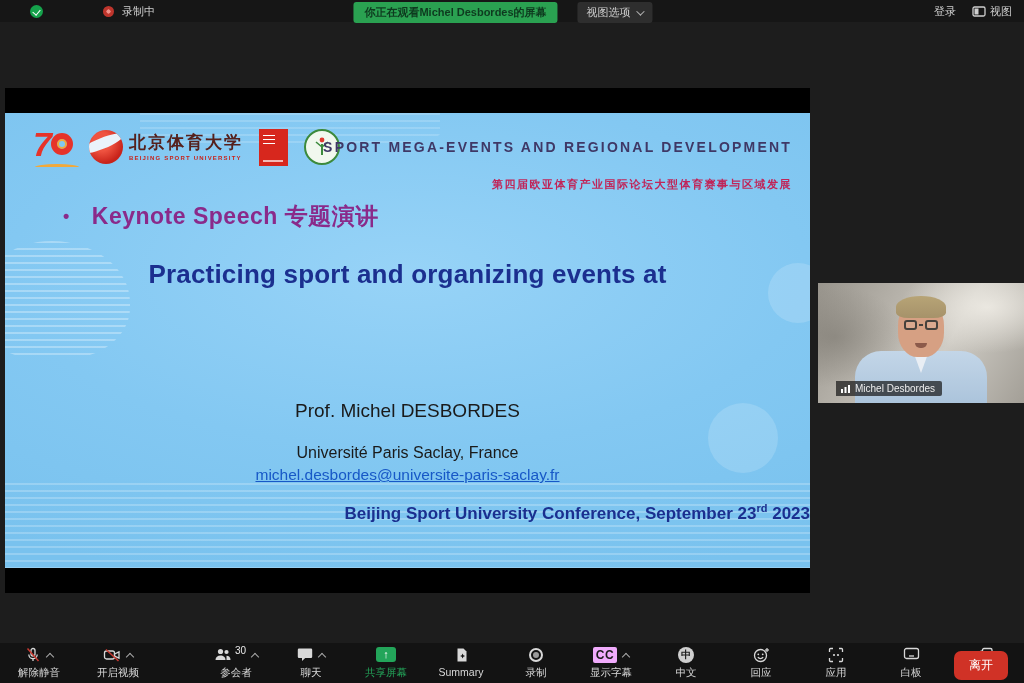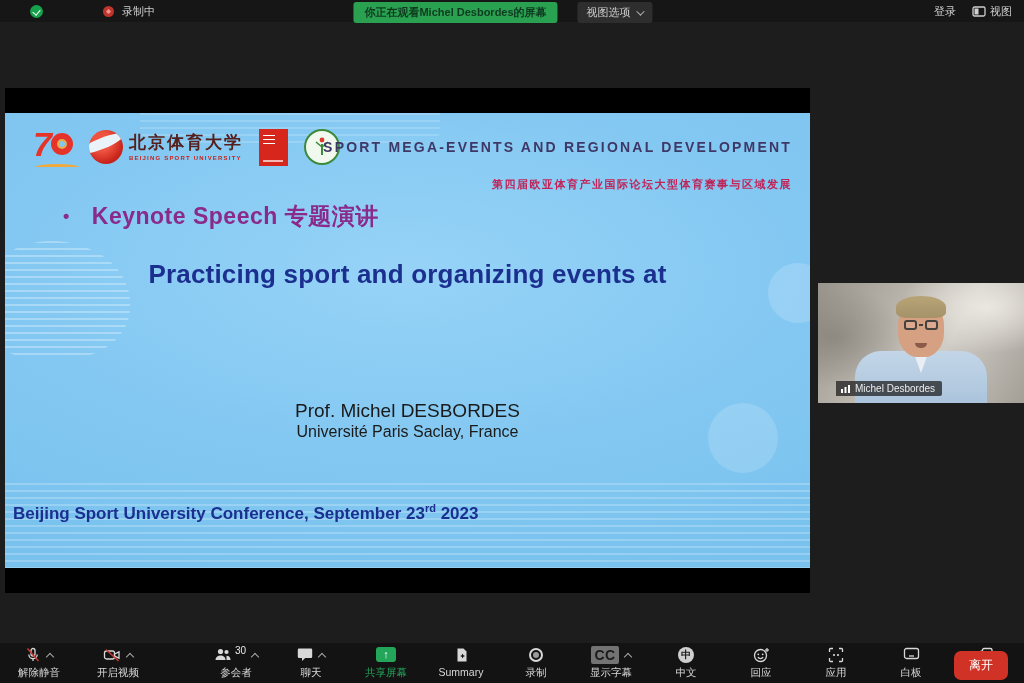--- a/index.html
+++ b/index.html
@@ -72,25 +72,25 @@
   
   .keynote { position:absolute; left:58px; top:88px; display:flex; align-items:center;
     color:#8a2a8a; font-size:23px; font-weight:600; letter-spacing:.5px; }
   .keynote .bullet { font-size:18px; margin-right:22px; }
   
   .slide-title { position:absolute; left:0; right:0; top:141px; text-align:center;
     color:#1b2f8f; font-size:26px; font-weight:700; line-height:41px; letter-spacing:.2px; }
   
   .speaker { position:absolute; left:0; right:0; top:287px; text-align:center; color:#1a1a1a; }
   .spk-name { font-size:19px; }
-  .spk-aff { font-size:16px; margin-top:1px; }
+  .spk-aff { font-size:16px; margin-top:22px; }
   .spk-email { display:inline-block; margin-top:4px; font-size:15.5px; color:#1758c7;
     text-decoration:underline; }
   
-  .conf { position:absolute; left:8px; right:0; top:389px; text-align:left;
+  .conf { position:absolute; left:8px; right:0; top:389px; text-align:right;
     color:#1b2f8f; font-size:17px; font-weight:700; }
   .conf sup { font-size:11px; }
   
   .video-tile { position:absolute; left:818px; top:283px; width:206px; height:120px; overflow:hidden;
     background:
       radial-gradient(ellipse 60% 55% at 82% 20%, rgba(238,235,228,.9), rgba(238,235,228,0) 70%),
       radial-gradient(ellipse 50% 60% at 8% 45%, rgba(120,116,108,.55), rgba(120,116,108,0) 70%),
       linear-gradient(120deg,#98948c 0%, #b9b5ad 35%, #cfccc5 60%, #a39f97 100%); }
   .person { position:absolute; left:50%; bottom:0; transform:translateX(-50%); width:140px; height:110px; }
   .torso { position:absolute; bottom:-6px; left:50%; transform:translateX(-50%); width:132px; height:58px;
@@ -112,21 +112,21 @@
   
   .toolbar { position:absolute; left:0; right:0; bottom:0; height:40px; background:#131313; }
   .tb-group-left { position:absolute; left:16px; top:3px; display:flex; gap:33px; }
   .tb-group-center { position:absolute; left:213px; top:3px; display:flex; gap:29px; }
   .tb-item { display:flex; flex-direction:column; align-items:center; gap:3px; min-width:46px;
     color:#d8d8d8; font-size:10.5px; cursor:pointer; }
   .tb-item .icon-row { height:17px; display:flex; align-items:center; }
   .tb-label-green { color:#23a55a; }
   .green-box { width:20px; height:15px; background:#23a55a; border-radius:3px; color:#fff;
     font-size:11px; font-weight:700; display:flex; align-items:center; justify-content:center; line-height:1; }
-  .cc-badge { background:#737373; color:#1a1a1a; font-size:14px; font-weight:700; letter-spacing:.5px;
+  .cc-badge { background:#f0abfc; color:#1a1a1a; font-size:12px; font-weight:700; letter-spacing:.5px;
     padding:2px 3px; border-radius:2px; line-height:1; }
   .zh-badge { width:16px; height:16px; border-radius:50%; background:#cfcfcf; color:#1a1a1a;
     font-size:10px; font-weight:700; display:flex; align-items:center; justify-content:center; }
   .rec-ring { width:14px; height:14px; border:2px solid #d8d8d8; border-radius:50%;
     display:flex; align-items:center; justify-content:center; }
   .rec-ring::after { content:""; width:6px; height:6px; border-radius:50%; background:#9a9a9a; }
   .tb-count { font-size:10px; color:#e8e8e8; margin-left:3px; transform:translateY(-4px); }
   .leave-btn { position:absolute; right:16px; top:8px; background:#d03226; color:#fff; border:none;
     font-size:12px; padding:6px 15px; border-radius:7px; cursor:pointer; font-family:inherit; }
   svg.tbi { display:block; }
@@ -204,20 +204,21 @@
         <span>Keynote Speech 专题演讲</span>
       </div>
 
       <div class="slide-title">
         <div>Practicing sport and organizing events at</div>
       </div>
 
       <div class="speaker">
         <div class="spk-name">Prof. Michel DESBORDES</div>
         <div class="spk-aff">Université Paris Saclay, France</div>
+        <a class="spk-email" href="#">michel.desbordes@universite-paris-saclay.fr</a>
       </div>
 
       <div class="conf">
         <span>Beijing Sport University Conference, September 23</span><sup>rd</sup><span> 2023</span>
       </div>
     </div>
   </div>
 
   <div class="video-tile">
     <div class="person">

